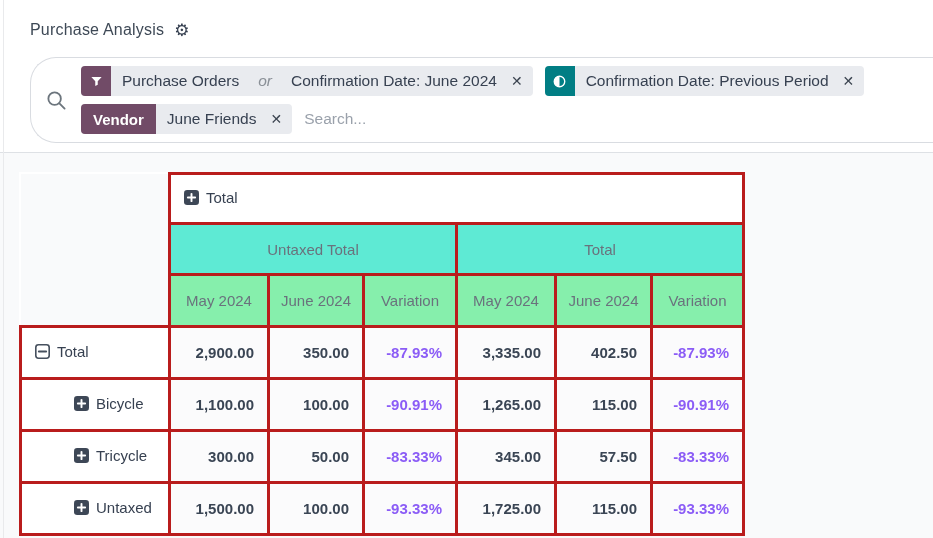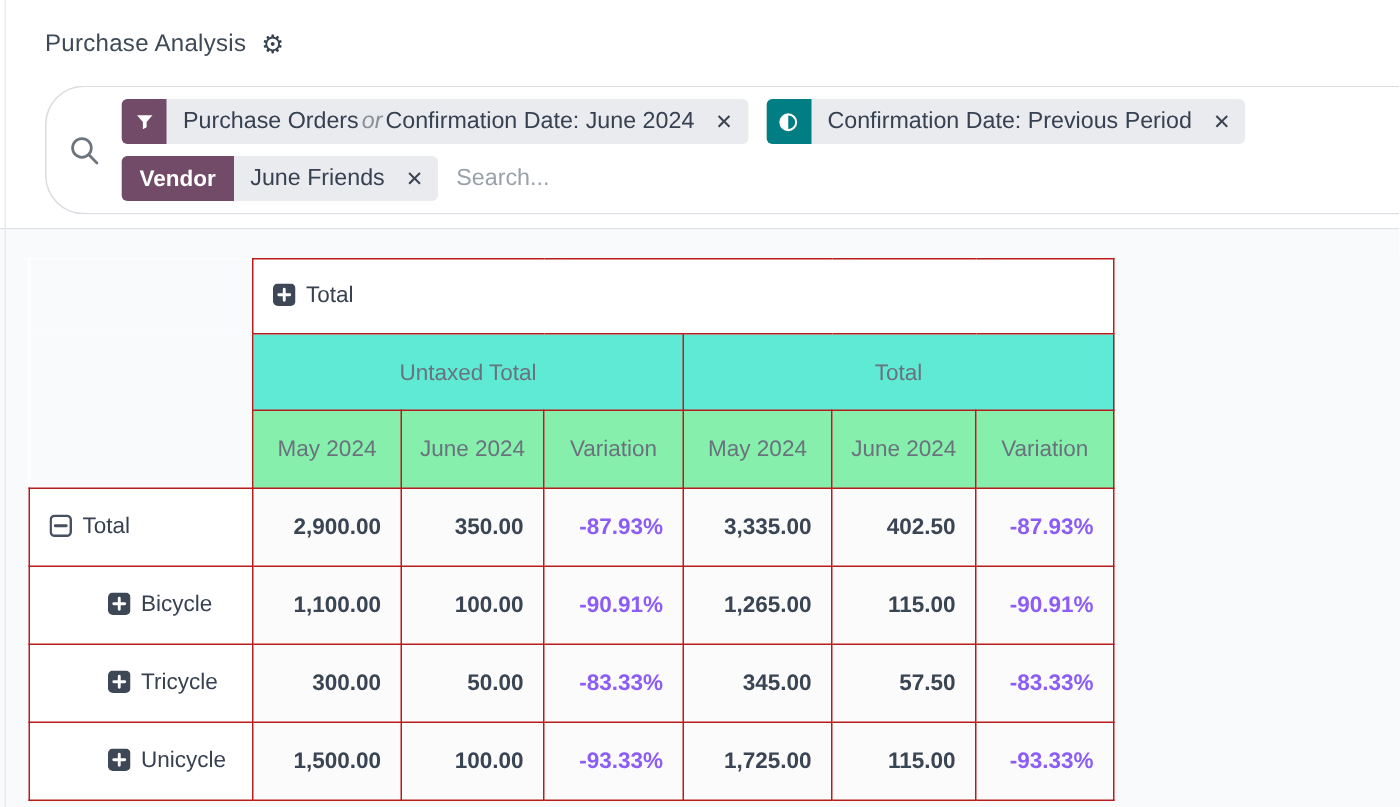--- a/index.html
+++ b/index.html
@@ -19,35 +19,35 @@
     background:#fff; display:flex; align-items:center; padding:8px 4px 8px 14px; }
   .magnifier { flex:0 0 auto; width:22px; height:22px; margin-right:14px; }
   .facets { flex:1 1 auto; display:flex; flex-wrap:wrap; align-items:center; gap:8px 12px; }
   .facet { display:inline-flex; align-items:stretch; height:30px; border-radius:4px; overflow:hidden;
     background:#e9ebef; font-size:15.5px; color:#374151; }
   .facet-icon { width:30px; display:flex; align-items:center; justify-content:center; }
   .facet-icon.plum { background:#714B67; }
   .facet-icon.teal { background:#017E84; }
   .facet-label { background:#714B67; color:#fff; font-weight:700; display:flex; align-items:center;
     padding:4px 12px; font-size:15px; }
-  .facet-body { display:flex; align-items:center; gap:2px; padding:0 11px; white-space:nowrap; }
+  .facet-body { display:flex; align-items:center; gap:19px; padding:0 11px; white-space:nowrap; }
   .facet-join { font-style:italic; color:#8a9097; }
   .facet-x { color:#3b4450; font-weight:600; font-size:14px; padding:0 10px 0 3px;
     display:flex; align-items:center; cursor:pointer; }
   .search-input { flex:1 1 150px; min-width:140px; border:none; outline:none; background:transparent;
     font-size:15.5px; color:#374151; font-family:inherit; }
   .search-input::placeholder { color:#9aa1ab; }
 
   .divider { margin-top:9px; height:1px; background:#dee1e5; border:none; }
 
   
   .content { height:385px; background:#f9fafb; padding:19px 0 0 19px; }
   table.pivot { border-collapse:collapse; table-layout:fixed; width:723px; background:#fff;
     font-size:15px; color:#3a4554; }
-  .pivot th, .pivot td { border:1px solid #b91c1c; padding:0 13px; }
+  .pivot th, .pivot td { border:3px solid #b91c1c; padding:0 13px; }
   .pivot th.spacer { border:none; background:#f9fafb; padding:0; }
   .pivot .h-expand { height:50px; text-align:left; font-weight:400; color:#374151; background:#fff; }
   .pivot .h-group { height:51px; text-align:center; font-weight:400; color:#6a727d; background:#5eead4; }
   .pivot .h-col { height:52px; text-align:center; font-weight:400; color:#6a727d; background:#86efac;
     padding:0 6px; }
   .pivot td { height:52px; text-align:right; background:#fbfbfc; font-weight:600; }
   .pivot td.neg { color:#8b5cf6; }
   .pivot tr.total-row td { font-weight:700; }
   .pivot th.rowhdr { background:#fff; text-align:left; font-weight:400; color:#374151; }
   .pivot th.rowhdr .lbl { display:inline-flex; align-items:center; gap:7px; cursor:pointer; }
@@ -204,21 +204,21 @@
           <td>57.50</td>
           <td class="neg">-83.33%</td>
         </tr>
         <tr>
           <th class="rowhdr lvl1">
             <span class="lbl">
               <svg class="sq" viewBox="0 0 14 14">
                   <rect width="14" height="14" rx="3" fill="#3d4756"></rect>
                   <path d="M7 3.6v6.8M3.6 7h6.8" stroke="#fff" stroke-width="1.8" stroke-linecap="round"></path>
                 </svg>
-              <span>Unicycle</span>
+              <span>Untaxed</span>
             </span>
           </th>
           <td>1,500.00</td>
           <td>100.00</td>
           <td class="neg">-93.33%</td>
           <td>1,725.00</td>
           <td>115.00</td>
           <td class="neg">-93.33%</td>
         </tr>
       </tbody>

